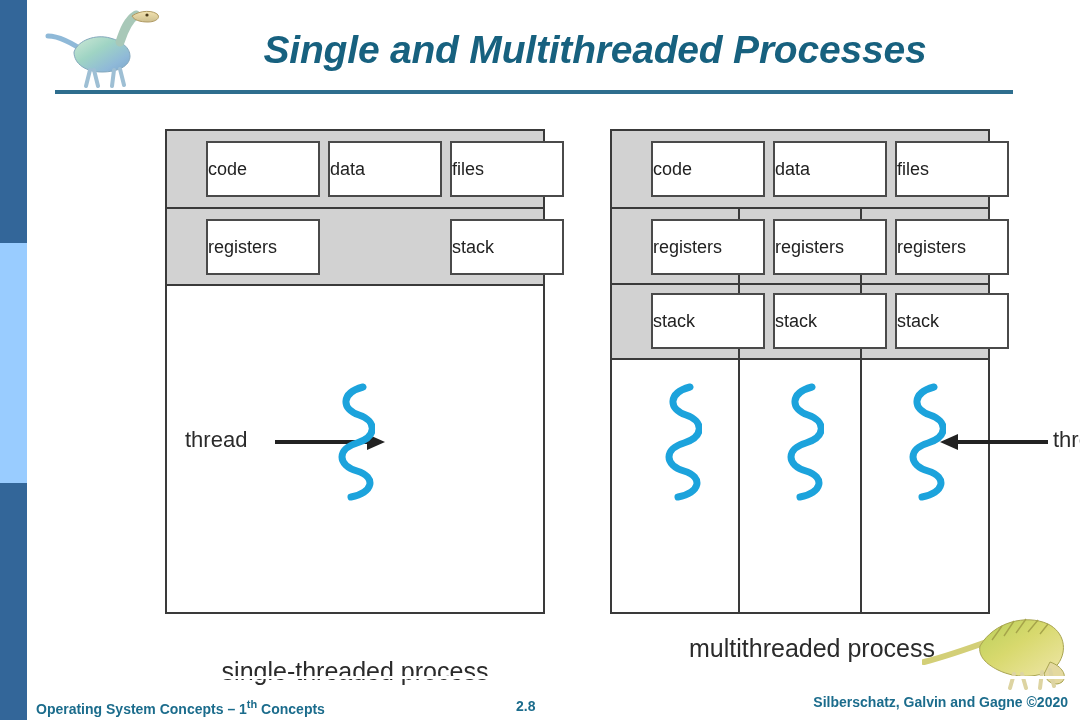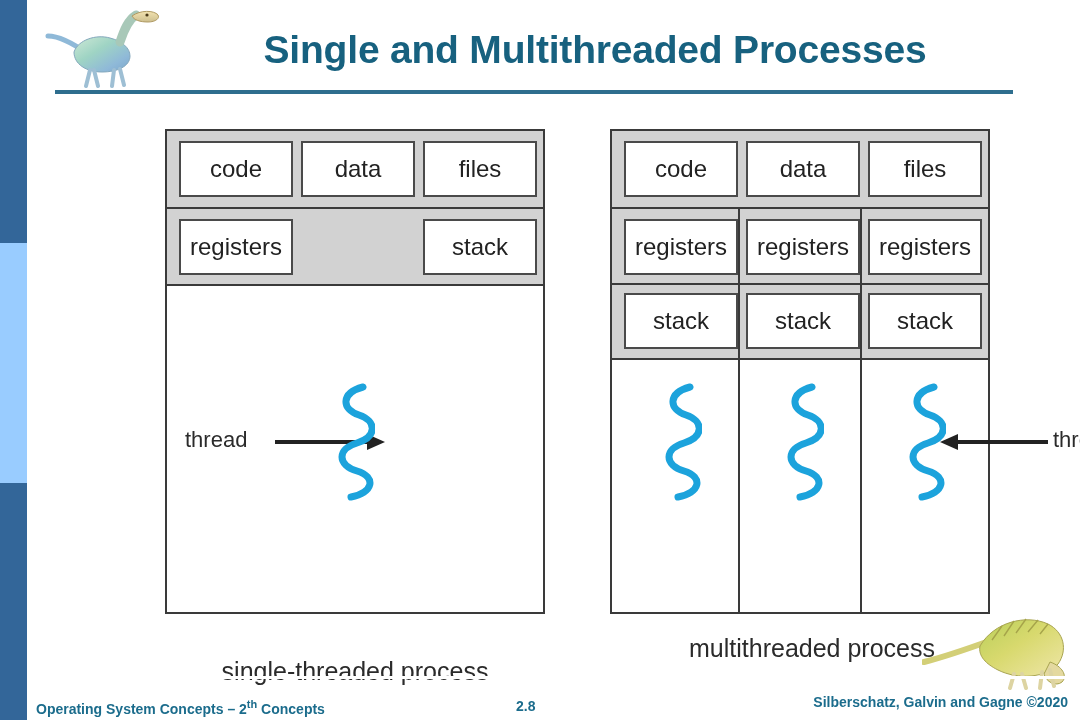--- a/index.html
+++ b/index.html
@@ -32,20 +32,21 @@
     left: 180px;
     top: 30px;
     width: 830px;
     color: #17617F;
     font-size: 39px;
     font-weight: bold;
     letter-spacing: -0.2px;
     line-height: 1.05;
     text-align: center;
     white-space: nowrap;
+    font-style: italic;
   }
   .title-rule {
     position: absolute;
     left: 55px;
     top: 90px;
     width: 958px;
     height: 4px;
     background: #2E6E8E;
   }
 
@@ -72,23 +73,24 @@
     box-sizing: border-box;
     background: #d2d2d2;
   }
   .cell {
     position: absolute;
     box-sizing: border-box;
     border: 2px solid #4a4a4a;
     background: #ffffff;
     display: flex;
     align-items: center;
-    justify-content: center;
-    font-size: 24px;
+    justify-content: flex-start;
+    font-size: 18px;
     color: #222222;
+    margin-left: 27px;
   }
   .vdiv {
     position: absolute;
     width: 2px;
     background: #3a3a3a;
   }
   .hdiv {
     position: absolute;
     height: 2px;
     background: #3a3a3a;
@@ -301,19 +303,19 @@
     <path d="M70 28 L80 14 M82 24 L92 9 M94 21 L104 7 M106 20 L116 8 M118 22 L126 12" stroke="#a6a44a" stroke-width="1.4" fill="none"></path>
 
     <path d="M128 50 C140 54 146 64 140 70 C134 75 124 70 122 62 Z" fill="#e4d9a0" stroke="#a8a450" stroke-width="1"></path>
 
     <path d="M92 62 L88 76 M100 62 L104 76" stroke="#ddd4a2" stroke-width="4" fill="none" stroke-linecap="round"></path>
     <path d="M120 60 L118 76 M128 58 L132 74" stroke="#ddd4a2" stroke-width="4" fill="none" stroke-linecap="round"></path>
   </svg>
 
   <div class="footer-rule"></div>
 
-  <div class="footer-text footer-left"><span>Operating System Concepts – 2</span><sup>th</sup><span> Concepts</span></div>
+  <div class="footer-text footer-left"><span>Operating System Concepts – 1</span><sup>th</sup><span> Concepts</span></div>
 
   <div class="footer-text footer-page">2.8</div>
 
   <div class="footer-text footer-right">Silberschatz, Galvin and Gagne ©2020</div>
 
 </div>
 
 </body></html>

